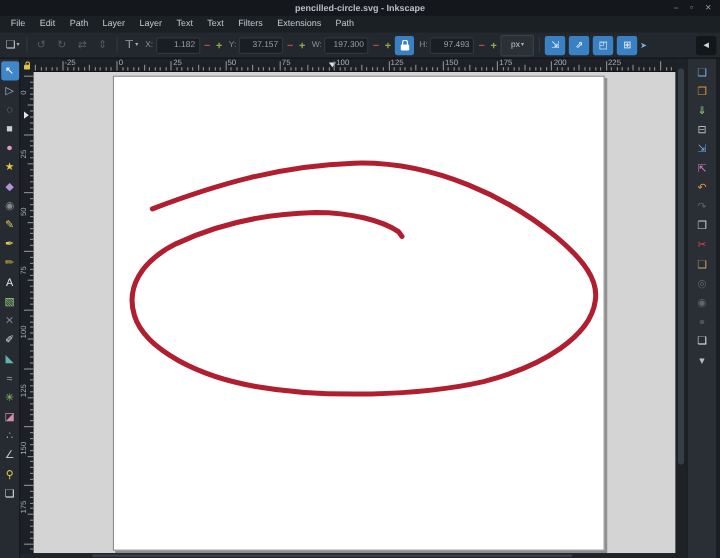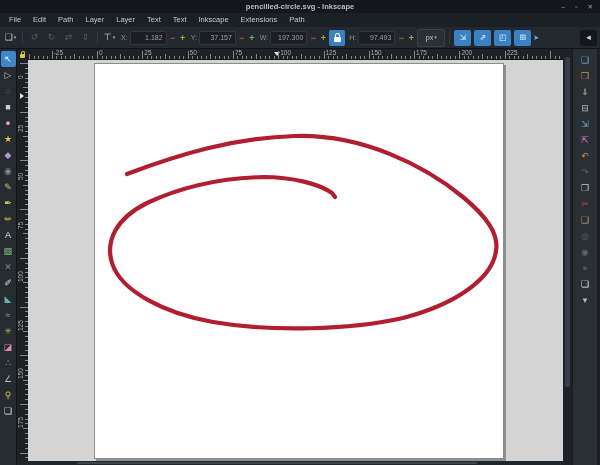--- a/index.html
+++ b/index.html
@@ -89,21 +89,21 @@
 </div>
 
 <div class="menubar" id="menubar">
     <span class="menu-item">File</span>
     <span class="menu-item">Edit</span>
     <span class="menu-item">Path</span>
     <span class="menu-item">Layer</span>
     <span class="menu-item">Layer</span>
     <span class="menu-item">Text</span>
     <span class="menu-item">Text</span>
-    <span class="menu-item">Inkscape</span>
+    <span class="menu-item">Filters</span>
     <span class="menu-item">Extensions</span>
     <span class="menu-item">Path</span>
   </div>
 
 <div class="toolbar">
   <div class="tb-btn">
     <span>❏</span>
     <span class="caret">▾</span>
   </div>
   <div class="tb-sep"></div>

